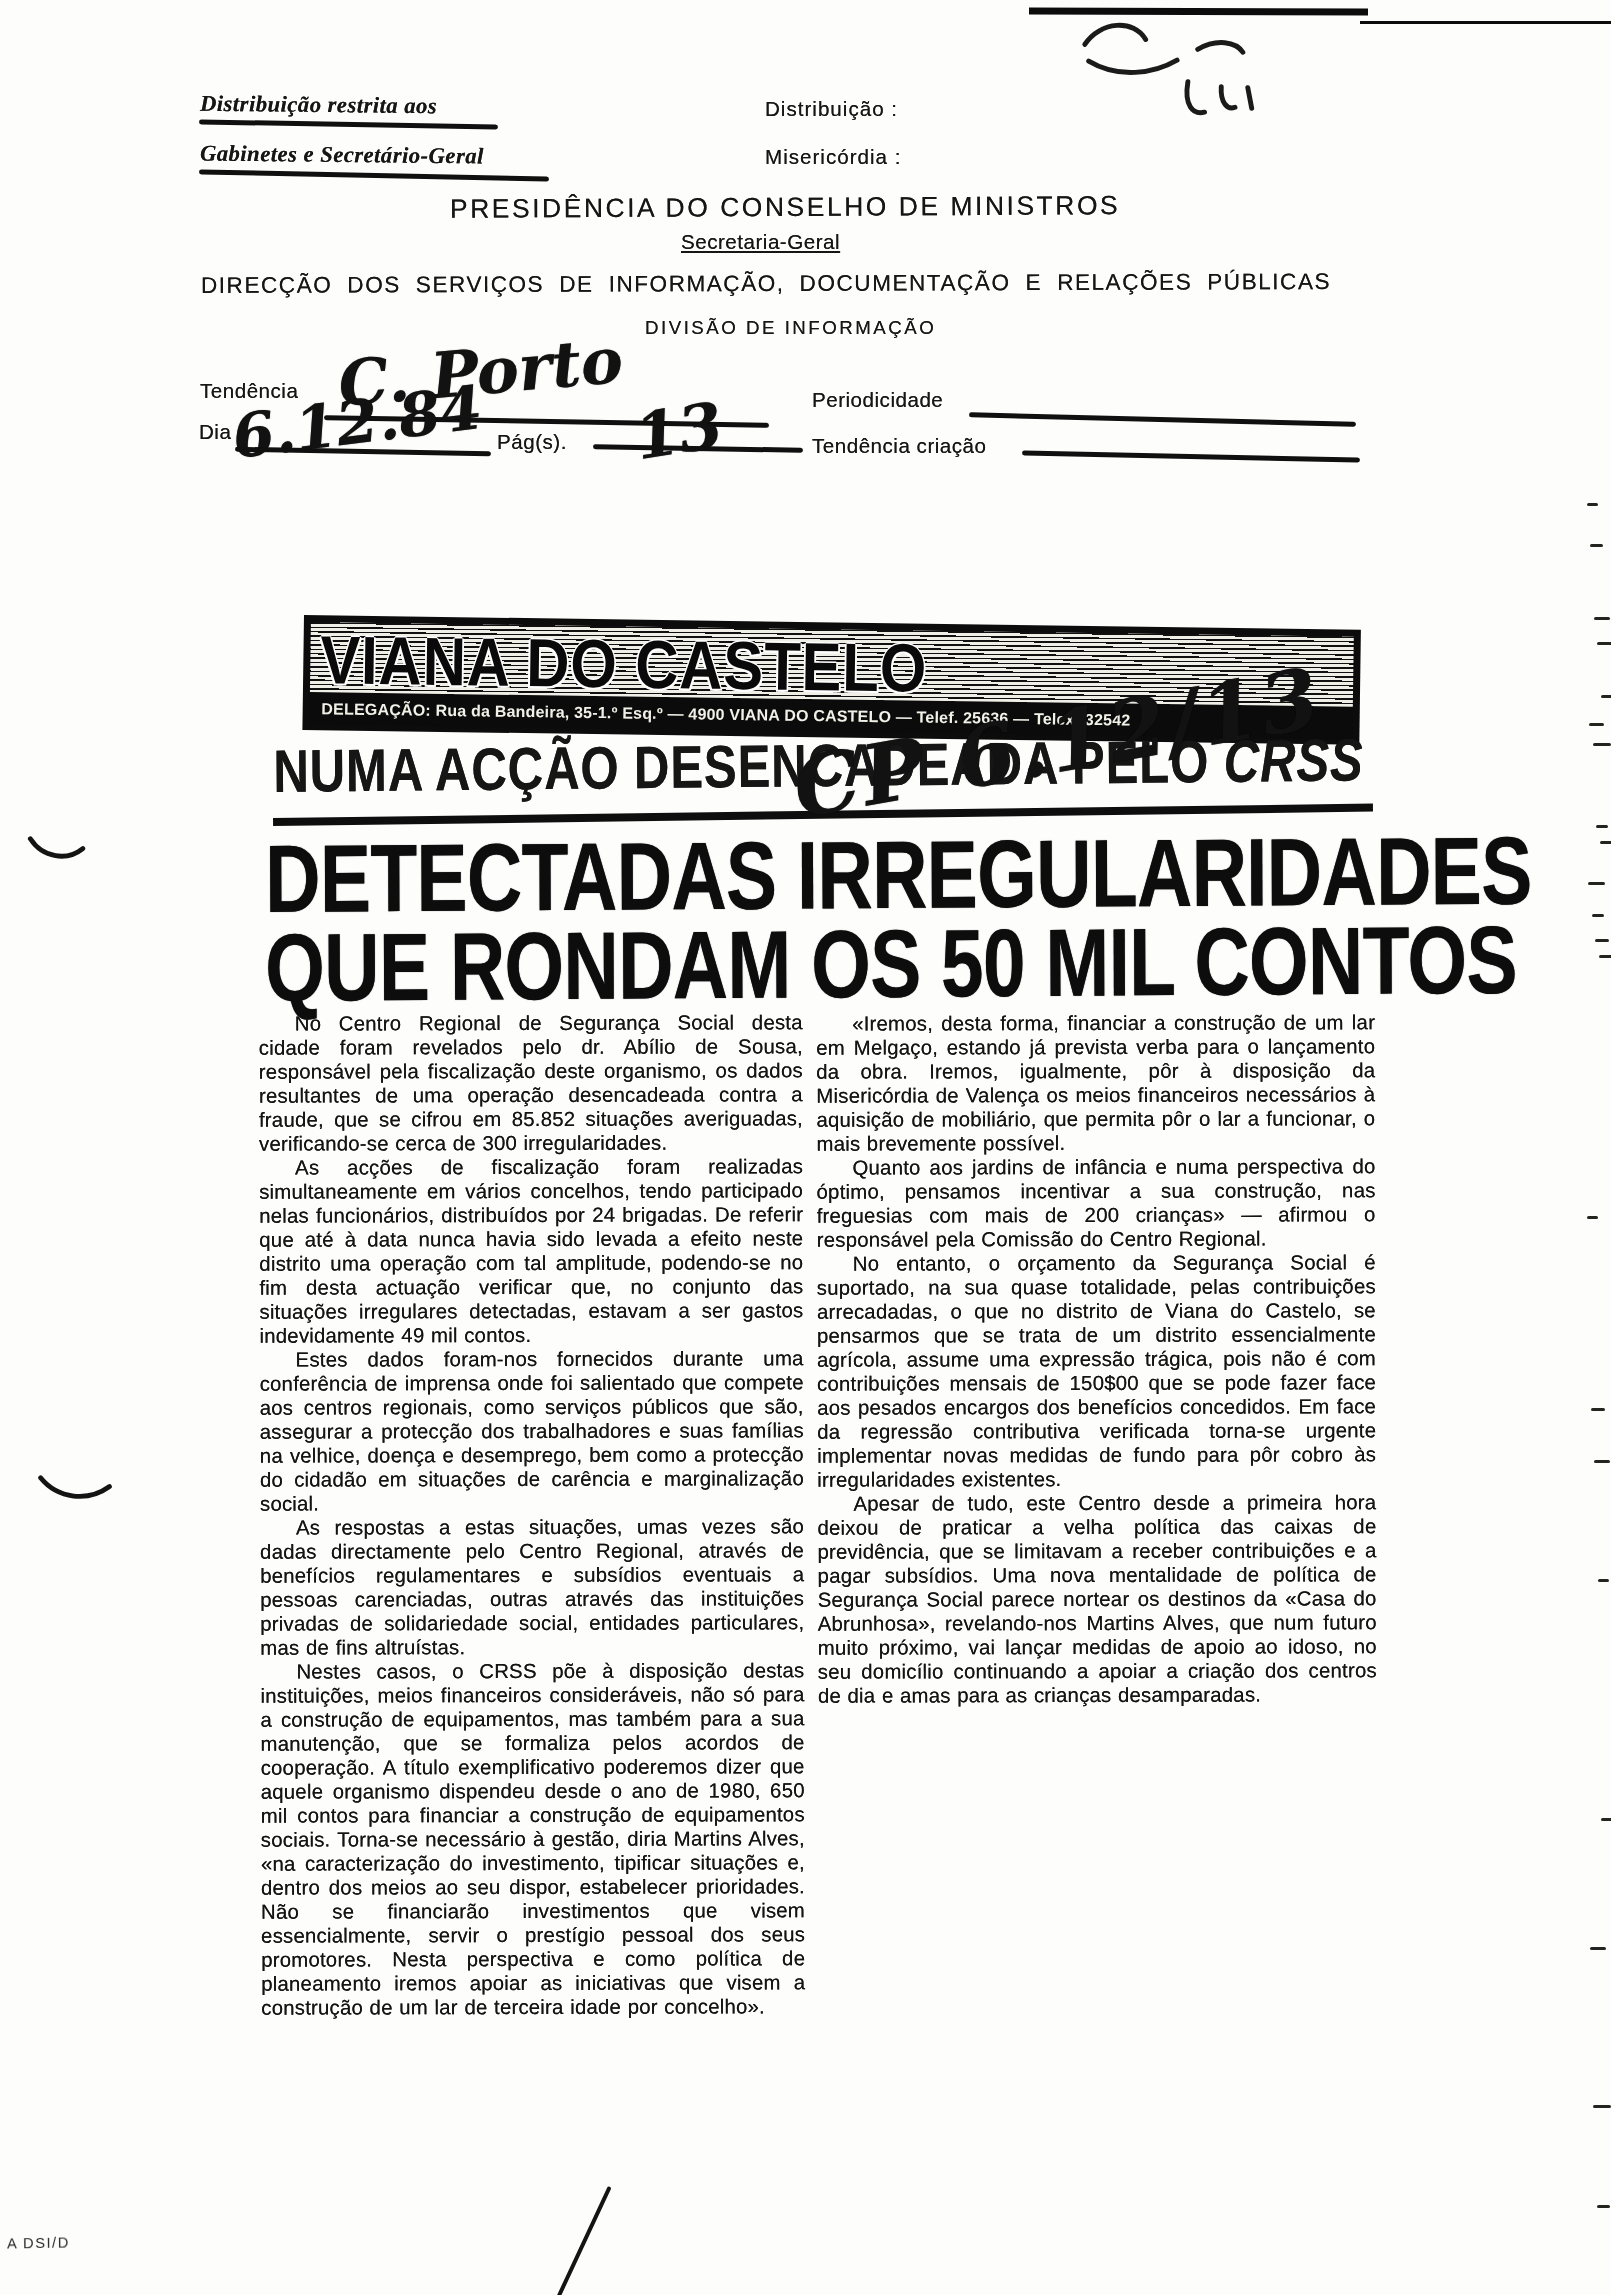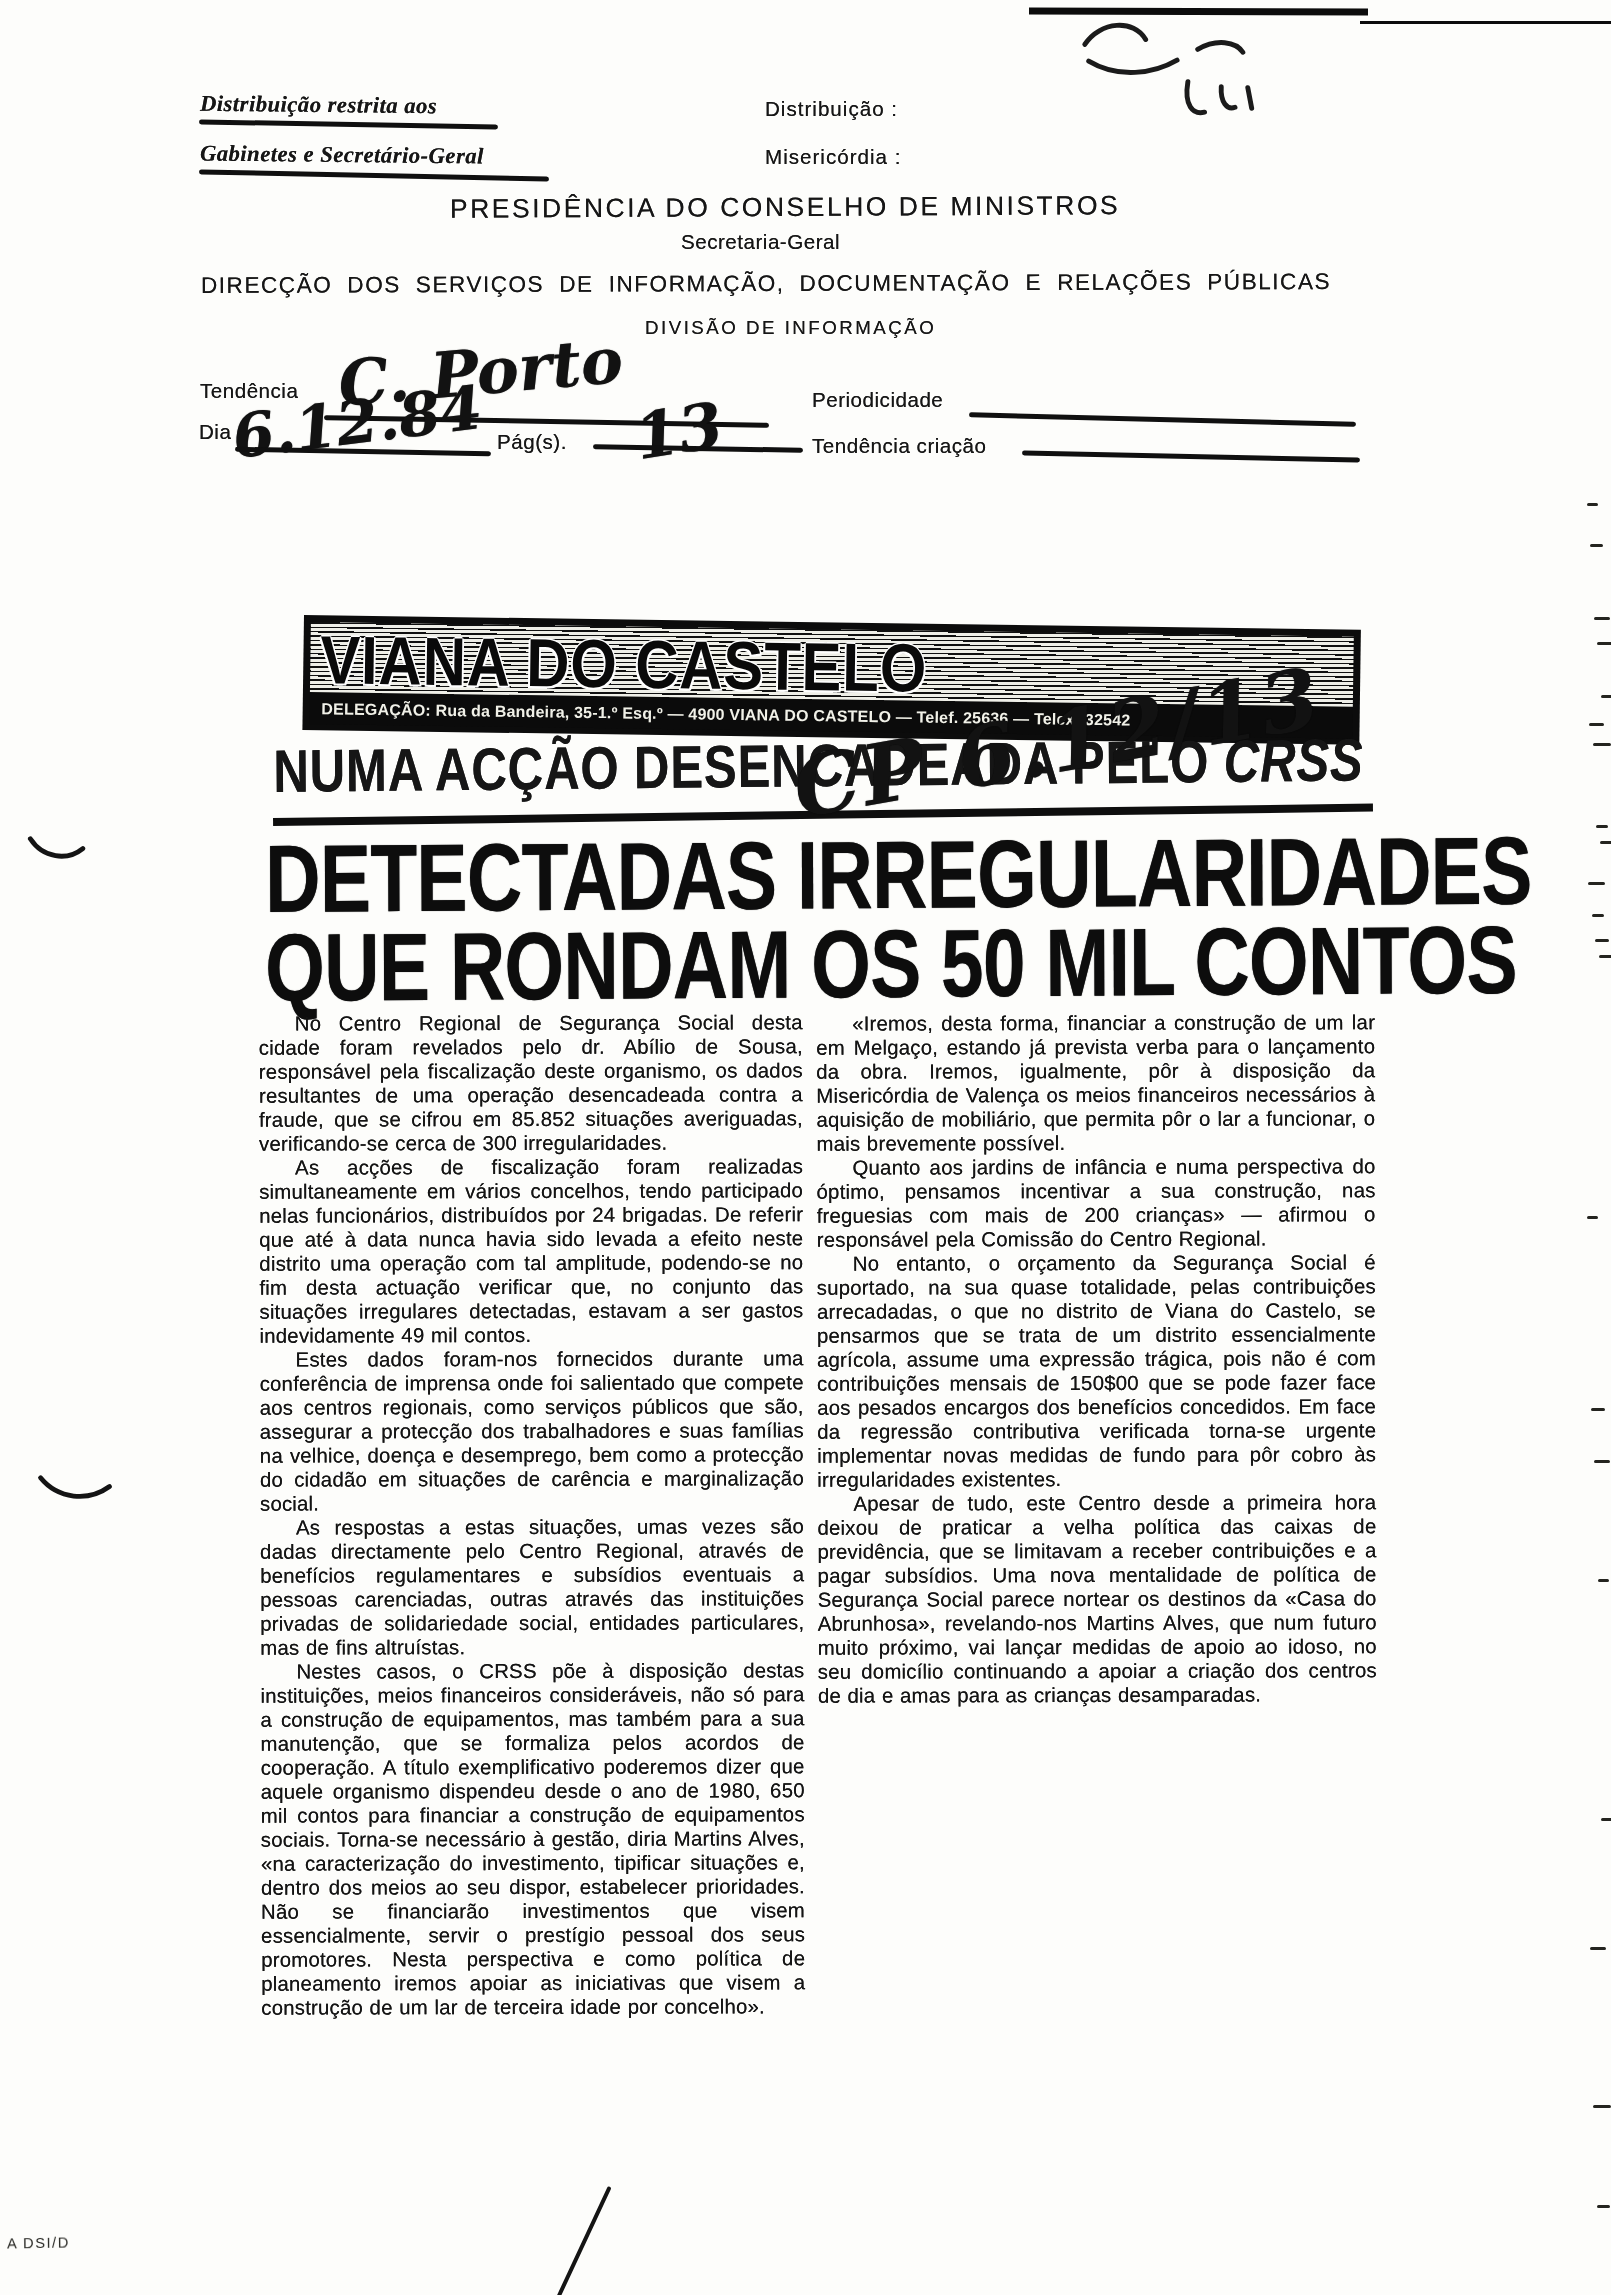--- a/index.html
+++ b/index.html
@@ -7,21 +7,21 @@
         color:#161616;font-family:"Liberation Sans",sans-serif;}
   .abs{position:absolute;}
   .ink{text-shadow:0 0 0.6px rgba(0,0,0,.75);}
 
   
   .hdr-script{font-family:"Liberation Serif",serif;font-style:italic;font-weight:600;
               font-size:22.6px;letter-spacing:0.5px;white-space:nowrap;}
   .hdr-label{font-size:20.6px;letter-spacing:1px;white-space:nowrap;}
   .bar{background:#101010;border-radius:2.5px;}
   .org-title{font-size:26.5px;letter-spacing:2.5px;font-weight:500;white-space:nowrap;transform:rotate(-0.3deg);}
-  .org-sub{font-size:20.6px;letter-spacing:0.5px;white-space:nowrap;}
+  .org-sub{font-size:20.6px;letter-spacing:0.5px;white-space:nowrap;text-decoration:underline;}
   .org-dir{font-size:22.6px;letter-spacing:1.5px;width:1130px;text-align:justify;text-align-last:justify;
            font-weight:500;transform:rotate(-0.2deg);}
   .org-div{font-size:18.7px;letter-spacing:2.5px;font-weight:500;white-space:nowrap;}
 
   
   .f-label{font-size:20.6px;letter-spacing:0.5px;white-space:nowrap;}
   .fline{height:5.4px;background:#101010;border-radius:2.9px;}
   .hand{font-family:"DejaVu Serif",serif;font-style:italic;font-weight:bold;color:#121212;
         white-space:nowrap;text-shadow:0 0 1px rgba(0,0,0,.6);}
 

